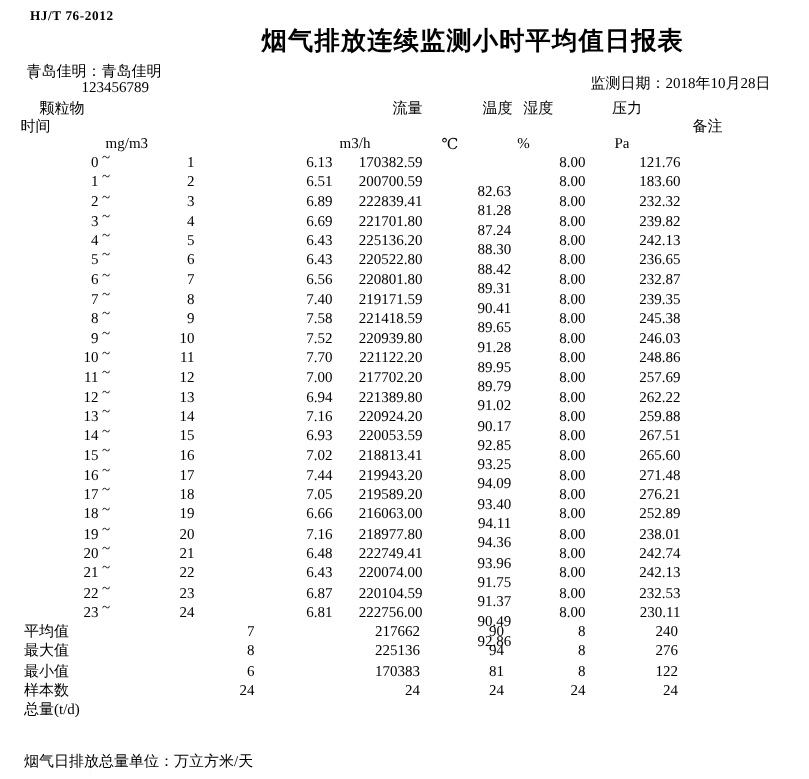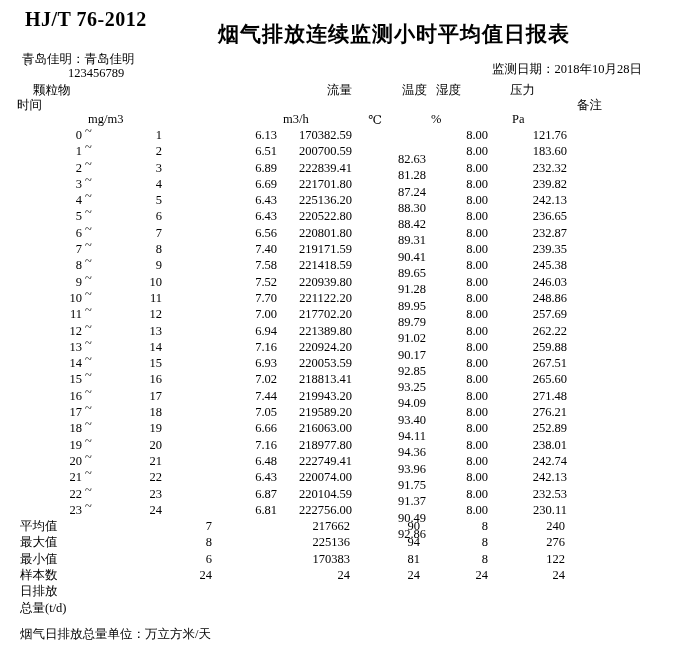--- a/index.html
+++ b/index.html
@@ -11,21 +11,21 @@
     color: #000000;
     font-family: "Liberation Serif", "DejaVu Serif", serif;
     font-size: 12.5px;
     overflow: hidden;
   }
   .abs { position: absolute; white-space: pre; }
 
   .standard {
     left: 25px; top: 8px;
     font-weight: bold;
-    font-size: 20px;
+    font-size: 11px;
     letter-spacing: 0.5px;
   }
   .title {
     left: 218px; top: 20px;
     font-weight: bold;
     font-size: 21px;
     letter-spacing: 1px;
     font-family: Liberation Mono, monospace;
   }
   .plant-line  { left: 22px;  top: 51px; }
@@ -377,22 +377,19 @@
       </div>
       <div class="row">
         <span class="cell sl">样本数</span>
         <span class="cell sv0">24</span>
         <span class="cell sv1">24</span>
         <span class="cell sv2">24</span>
         <span class="cell sv3">24</span>
         <span class="cell sv4">24</span>
       </div>
       <div class="row">
-        <span class="cell sl">日排放</span>
-      </div>
-      <div class="row">
         <span class="cell sl">总量(t/d)</span>
       </div>
     </div>
 
   <div class="abs footer-line"><span>烟气日排放总量单位：</span><span>万立方米/天</span></div>
 
 </div>
 
 </body></html>

